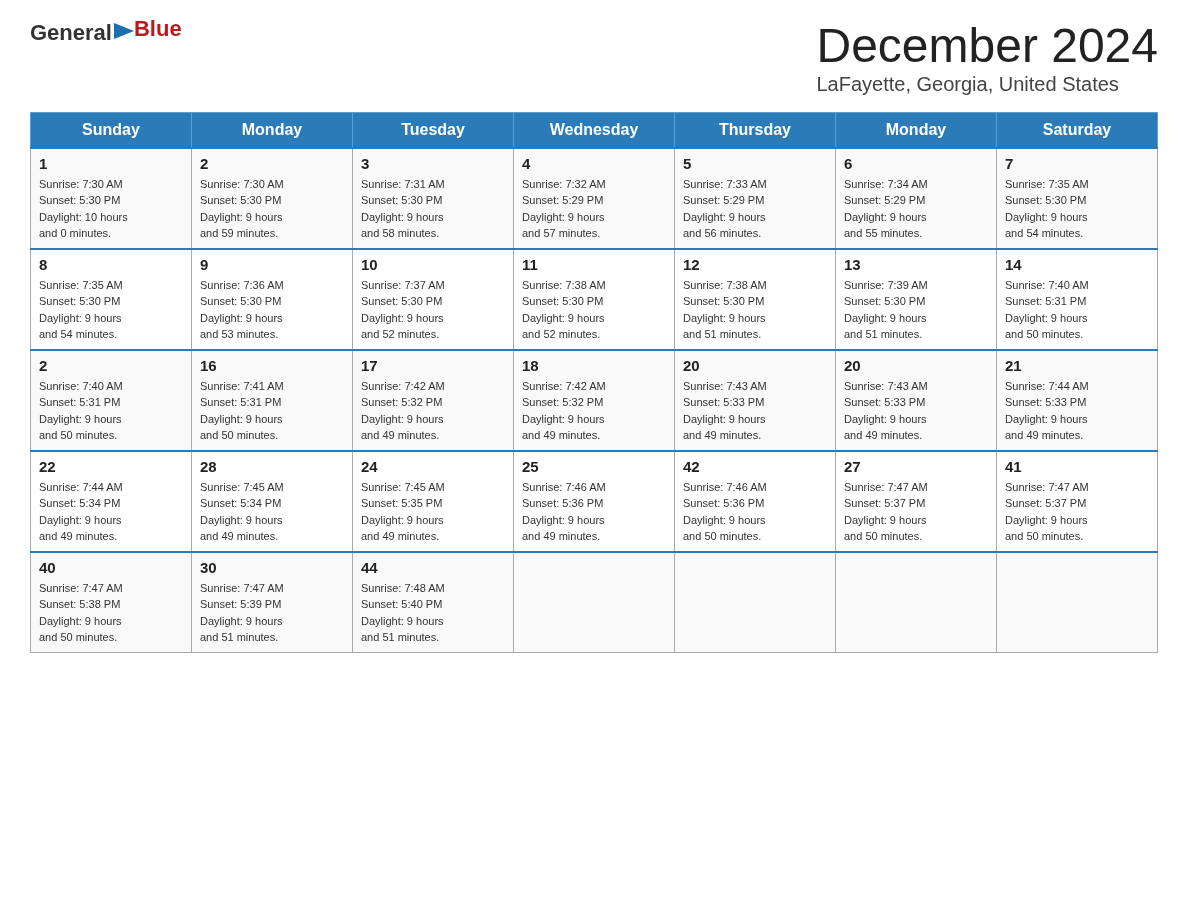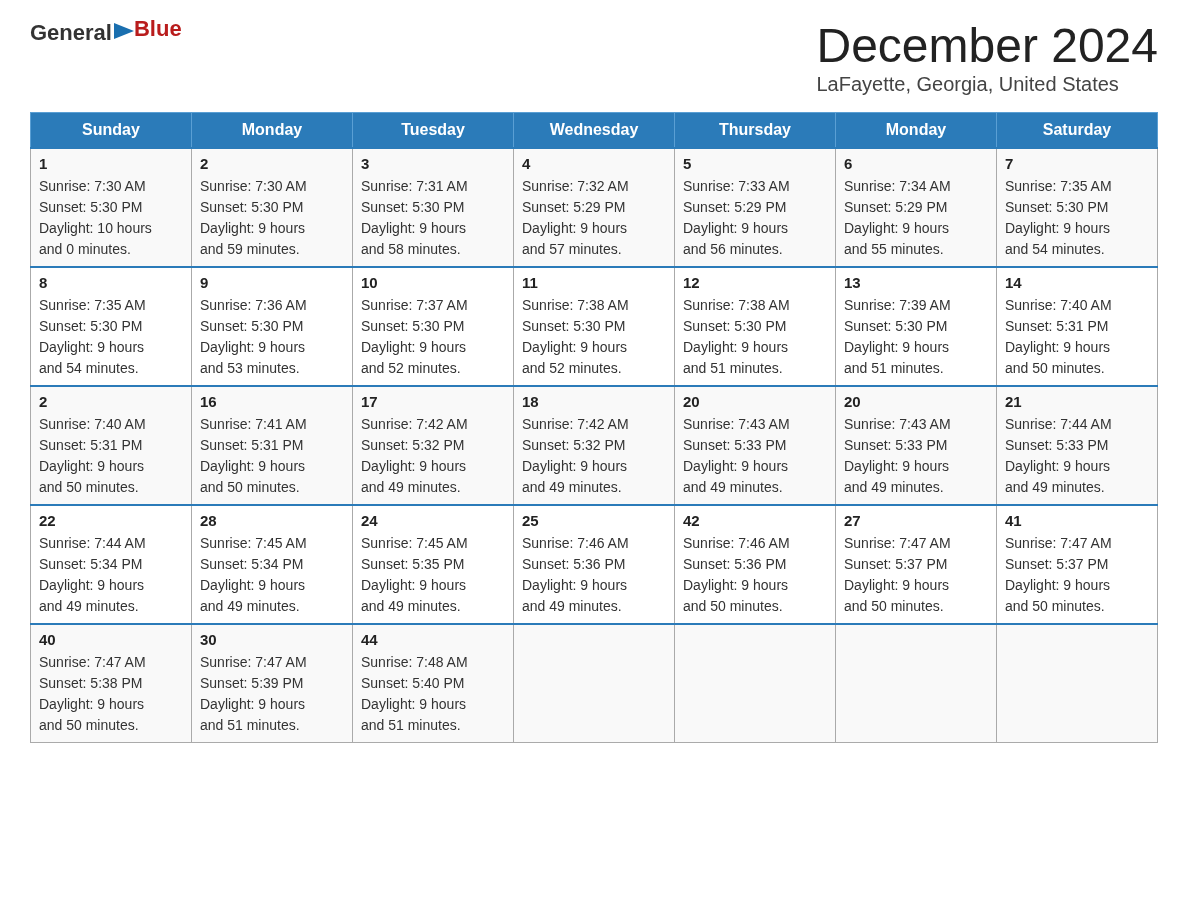--- a/index.html
+++ b/index.html
@@ -70,21 +70,21 @@
       min-height: 90px;
     }
     .day-number {
       font-size: 15px;
       font-weight: bold;
       color: #222;
       display: block;
       margin-bottom: 4px;
     }
     .day-info {
-      font-size: 14px;
+      font-size: 11px;
       color: #333;
       line-height: 1.5;
     }
     .empty-cell {
       background: #fff;
     }
     tr:nth-child(odd) td {
       background-color: #f9f9f9;
     }
     tr:nth-child(even) td {

